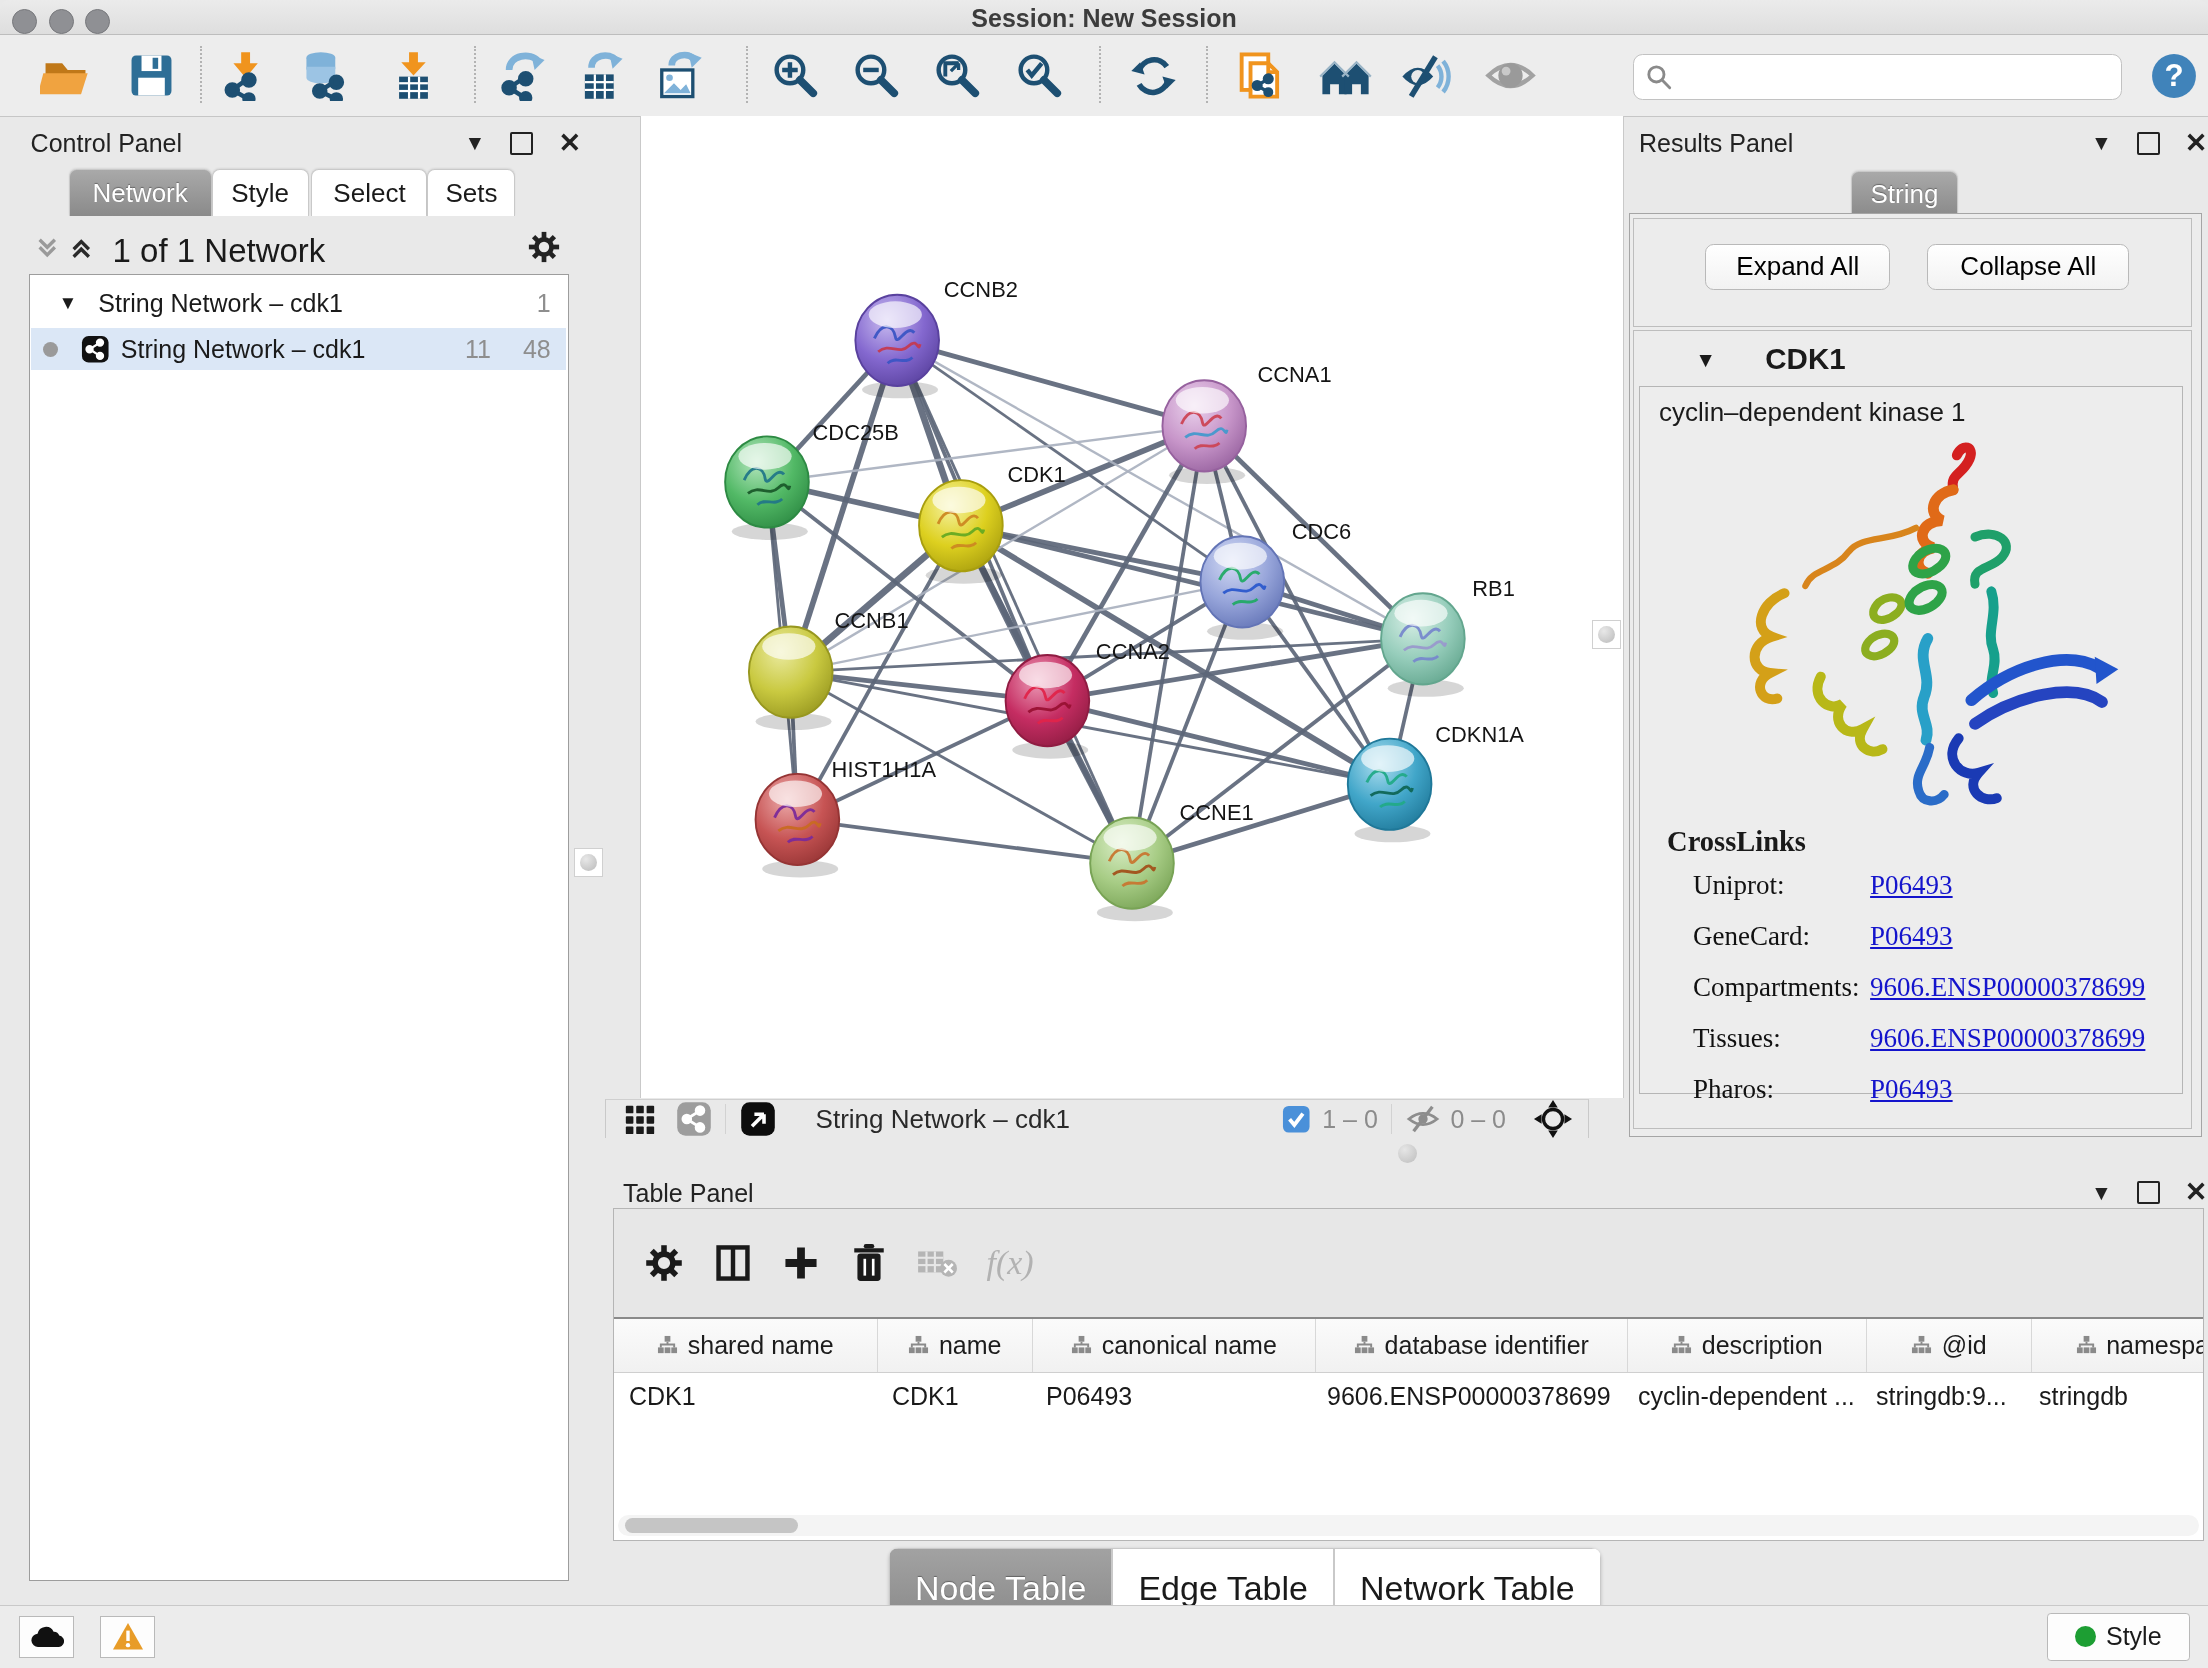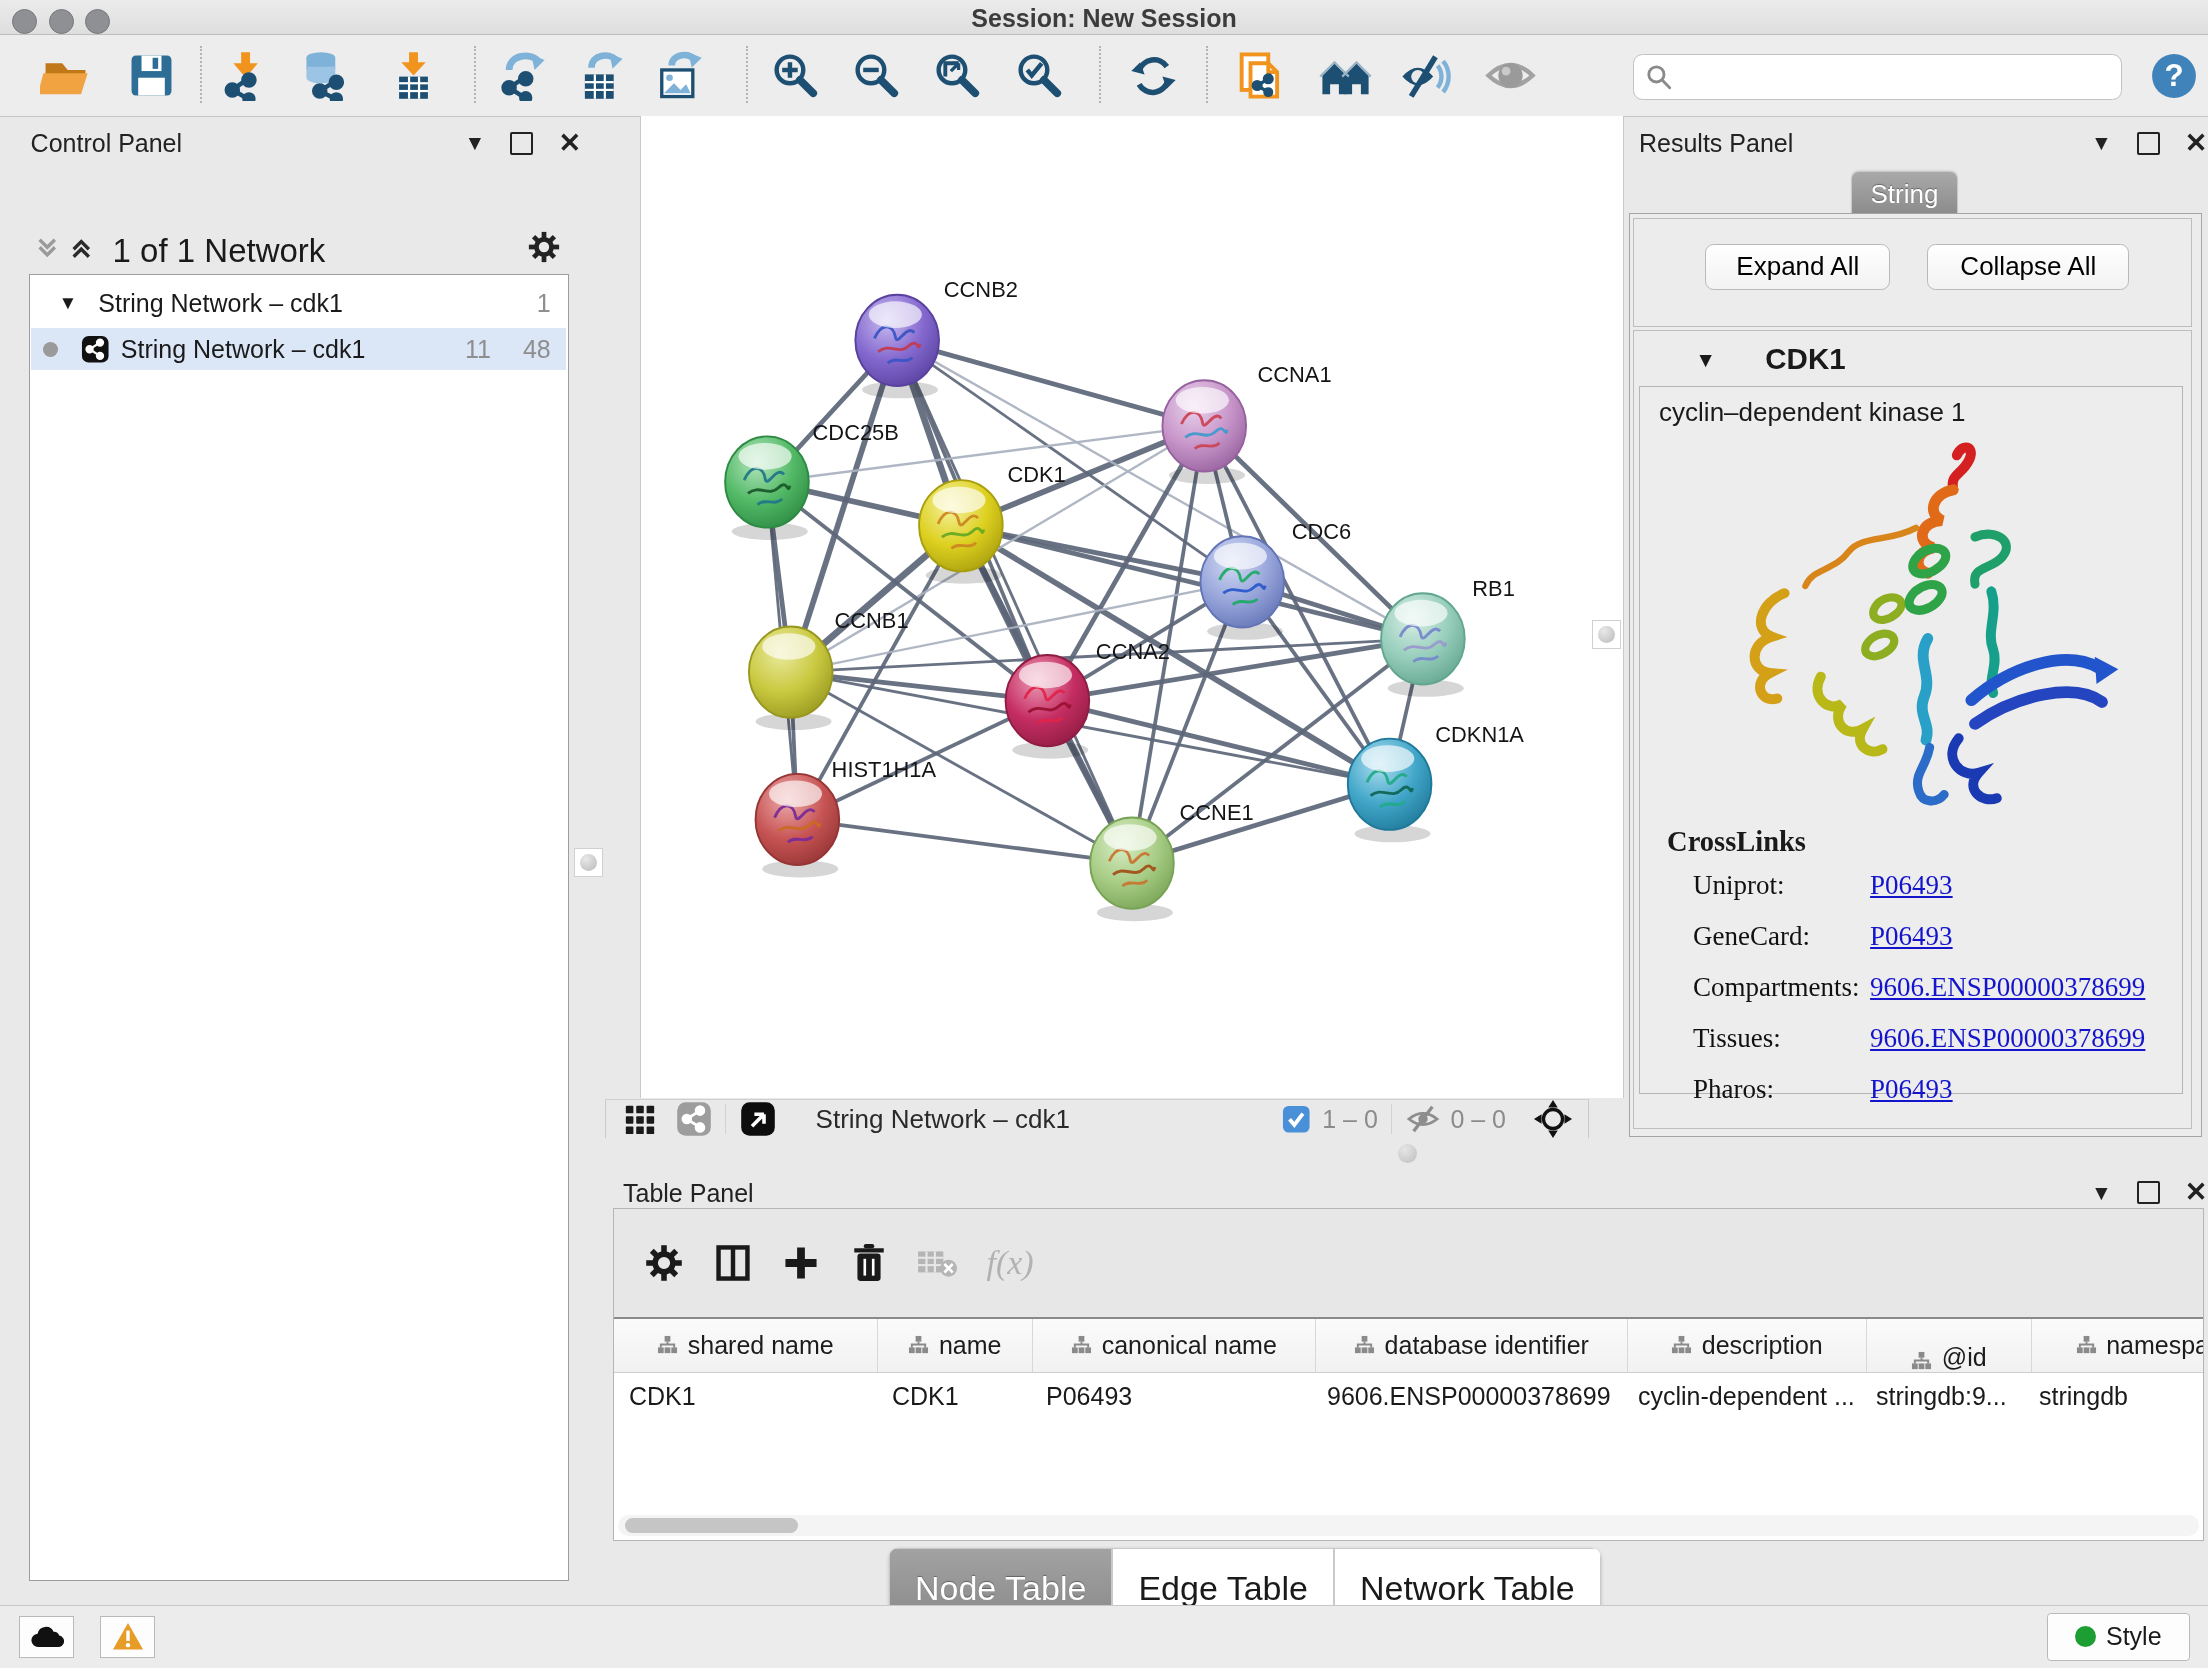--- a/index.html
+++ b/index.html
@@ -263,20 +263,23 @@
 </div>
 
 <div class="abs" style="left:7.6px;top:116px;width:571px;height:1489px">
   <span class="abs panel-title" style="left:23px;top:13.3px">Control Panel</span>
   <div class="phicons" style="left:457px;top:15px">
     <span class="ph-caret">▼</span>
     <span class="ph-float"></span>
     <span class="ph-close">✕</span>
   </div>
 
+  <div class="abs" style="left:61px;top:53px">
+    <span class="tab sel" style="width:141px;line-height:46px">Network</span><span class="tab" style="width:95px;line-height:46px">Style</span><span class="tab" style="width:114px;line-height:46px;margin-left:2.9px">Select</span><span class="tab" style="width:86px;line-height:46px">Sets</span>
+  </div>
 
   <div class="abs" style="left:0;top:112px;width:571px;height:38px">
     <svg class="abs" style="left:25px;top:5.7px" width="28.5" height="28.5" viewBox="0 0 30 30">
       <path d="M7 6 l8 8 8 -8 M7 14 l8 8 8 -8" fill="none" stroke="#9a9a9a" stroke-width="3.5"></path>
     </svg>
     <svg class="abs" style="left:59px;top:5.7px" width="28.5" height="28.5" viewBox="0 0 30 30">
       <path d="M7 24 l8 -8 8 8 M7 16 l8 -8 8 8" fill="none" stroke="#2a2a2a" stroke-width="3.5"></path>
     </svg>
     <span class="abs" style="left:105px;top:3.8px;width:342px;font-size:33px">1 of 1 Network selected</span>
     <svg class="abs" style="left:519px;top:1.9px" width="34" height="34" viewBox="0 0 36 36">
@@ -739,21 +742,21 @@
       <div class="th" style="width: 238px;">
         <svg width="21" height="21" viewBox="0 0 22 22">
           <rect x="8" y="1" width="6" height="6" fill="#8a8a8a"></rect>
           <rect x="1" y="13" width="6" height="6" fill="#8a8a8a"></rect>
           <rect x="8" y="13" width="6" height="6" fill="#8a8a8a"></rect>
           <rect x="15" y="13" width="6" height="6" fill="#8a8a8a"></rect>
           <path d="M11 7 v3 M4 13 v-3 h14 v3" stroke="#8a8a8a" stroke-width="2" fill="none"></path>
         </svg>
         <span>description</span>
       </div>
-      <div class="th" style="width: 164px; align-items: flex-end;">
+      <div class="th" style="width: 164px;">
         <svg width="21" height="21" viewBox="0 0 22 22">
           <rect x="8" y="1" width="6" height="6" fill="#8a8a8a"></rect>
           <rect x="1" y="13" width="6" height="6" fill="#8a8a8a"></rect>
           <rect x="8" y="13" width="6" height="6" fill="#8a8a8a"></rect>
           <rect x="15" y="13" width="6" height="6" fill="#8a8a8a"></rect>
           <path d="M11 7 v3 M4 13 v-3 h14 v3" stroke="#8a8a8a" stroke-width="2" fill="none"></path>
         </svg>
         <span>@id</span>
       </div>
       <div class="th" style="width: 247px;">

